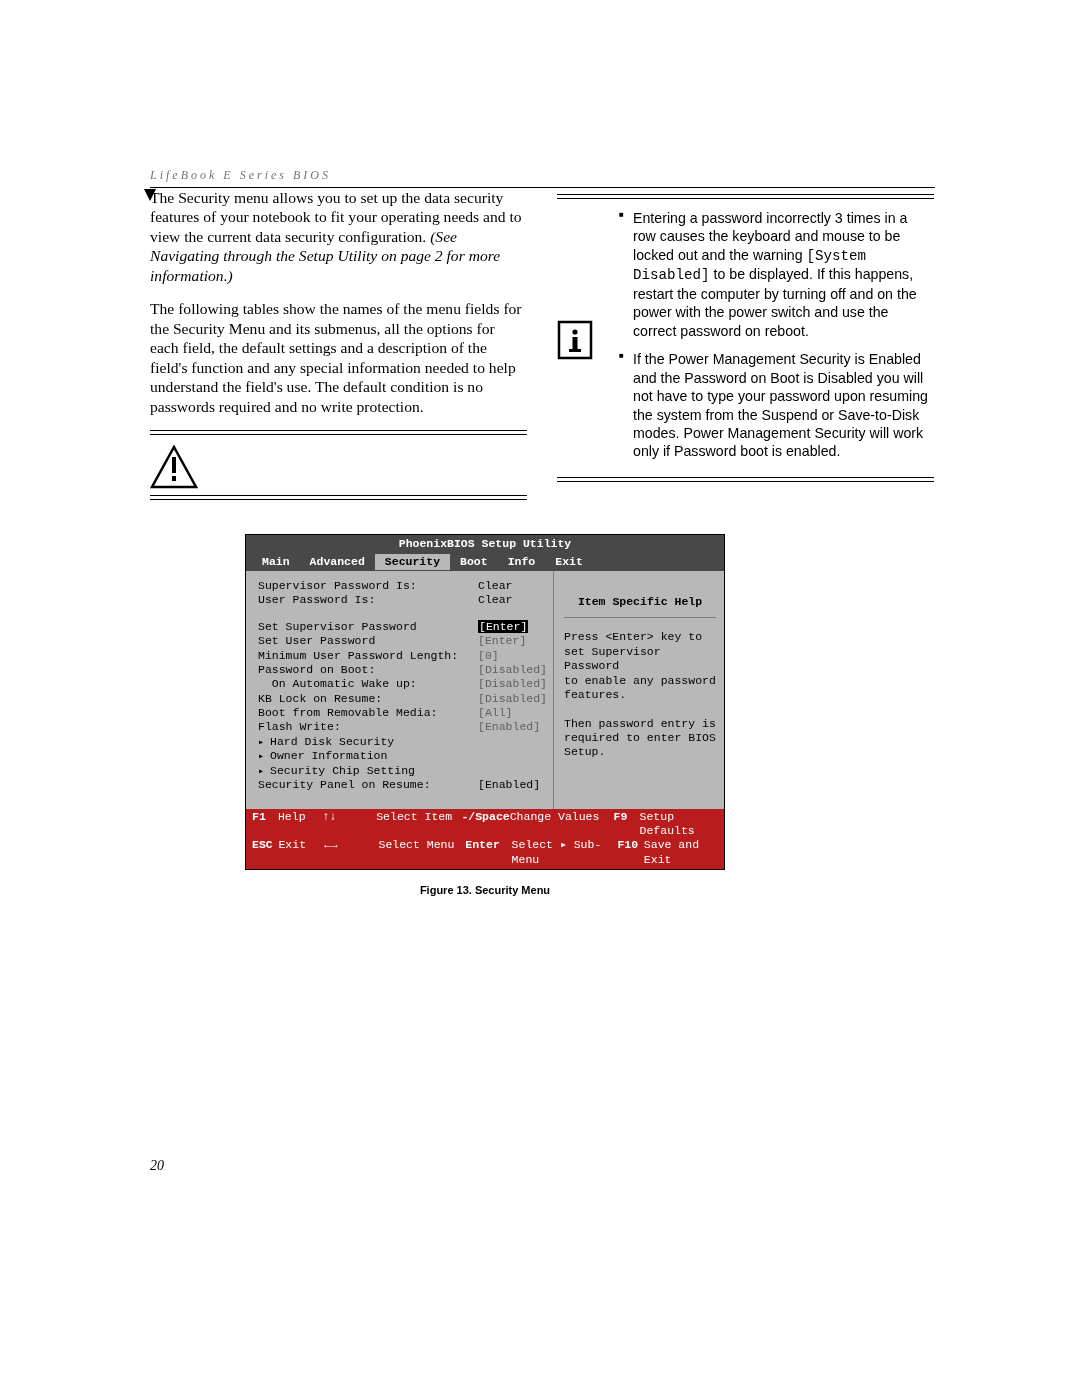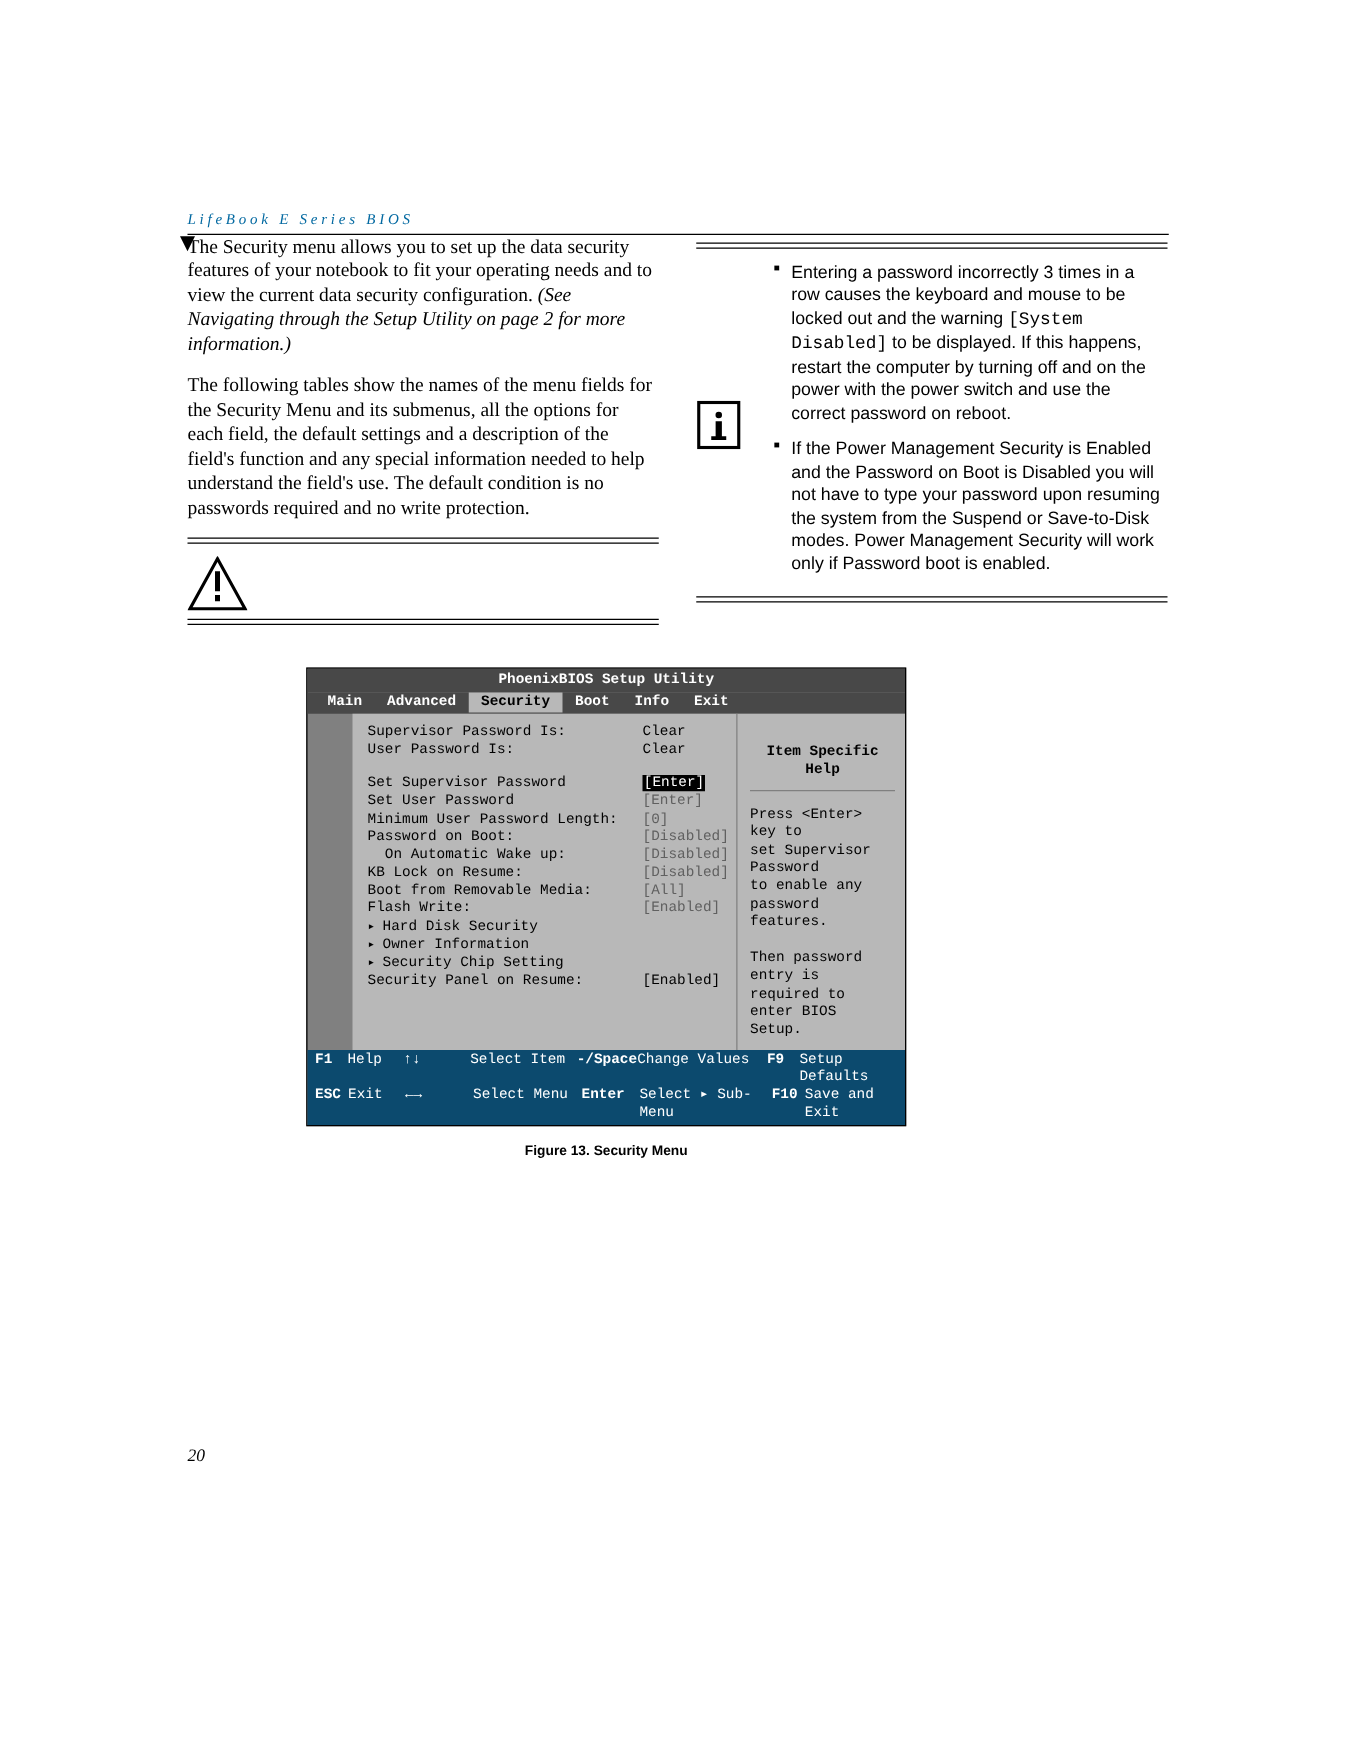--- a/index.html
+++ b/index.html
@@ -14,21 +14,21 @@
   .page {
     position: absolute;
     left: 150px;
     top: 168px;
     width: 785px;
   }
   .running-head {
     font-style: italic;
     font-size: 12px;
     letter-spacing: 3px;
-    color: #0369a1;
+    color: #737373;
     border-bottom: 1px solid #000;
     padding-bottom: 4px;
     position: relative;
   }
   .running-head::after {
     content: "";
     position: absolute;
     left: -6px;
     bottom: -14px;
     width: 0;
@@ -115,21 +115,20 @@
     display: flex;
     background: #484848;
     padding: 0 6px 1px 6px;
   }
   .bios-tab { padding: 1px 10px; font-weight: 700; }
   .bios-tab.active { background: #b8b8b8; color: #000; }
   .bios-body {
     display: flex;
     background: #b8b8b8;
     color: #000;
-    margin-left: 36px;
   }
   .bios-left {
     flex: 1;
     padding: 8px 6px 16px 12px;
     border-right: 1px solid #808080;
   }
   .bios-right {
     width: 170px;
     padding: 24px 8px 8px 10px;
   }
@@ -140,21 +139,21 @@
     padding-bottom: 8px;
     margin-bottom: 12px;
   }
   .bios-row { display: flex; white-space: pre; }
   .bios-row .l { width: 220px; }
   .bios-row .v { flex: 1; }
   .bios-val-enabled { color: #606060; }
   .bios-selected { background: #000; color: #fff; padding: 0 1px; }
   .bios-caret::before { content: "▸ "; font-size: 10px; }
   .bios-keys {
-    background: #0c4a6e;
+    background: #b91c1c;
     color: #fff;
     padding: 1px 6px 2px 6px;
   }
   .bios-keys .row { display: flex; }
   .bios-keys .k { font-weight: 700; width: 32px; }
   .bios-keys .t { width: 55px; }
   .bios-keys .k2 { font-weight: 700; width: 66px; }
   .bios-keys .t2 { width: 105px; }
   .bios-keys .k3 { font-weight: 700; width: 56px; }
   .bios-keys .t3 { width: 128px; }

